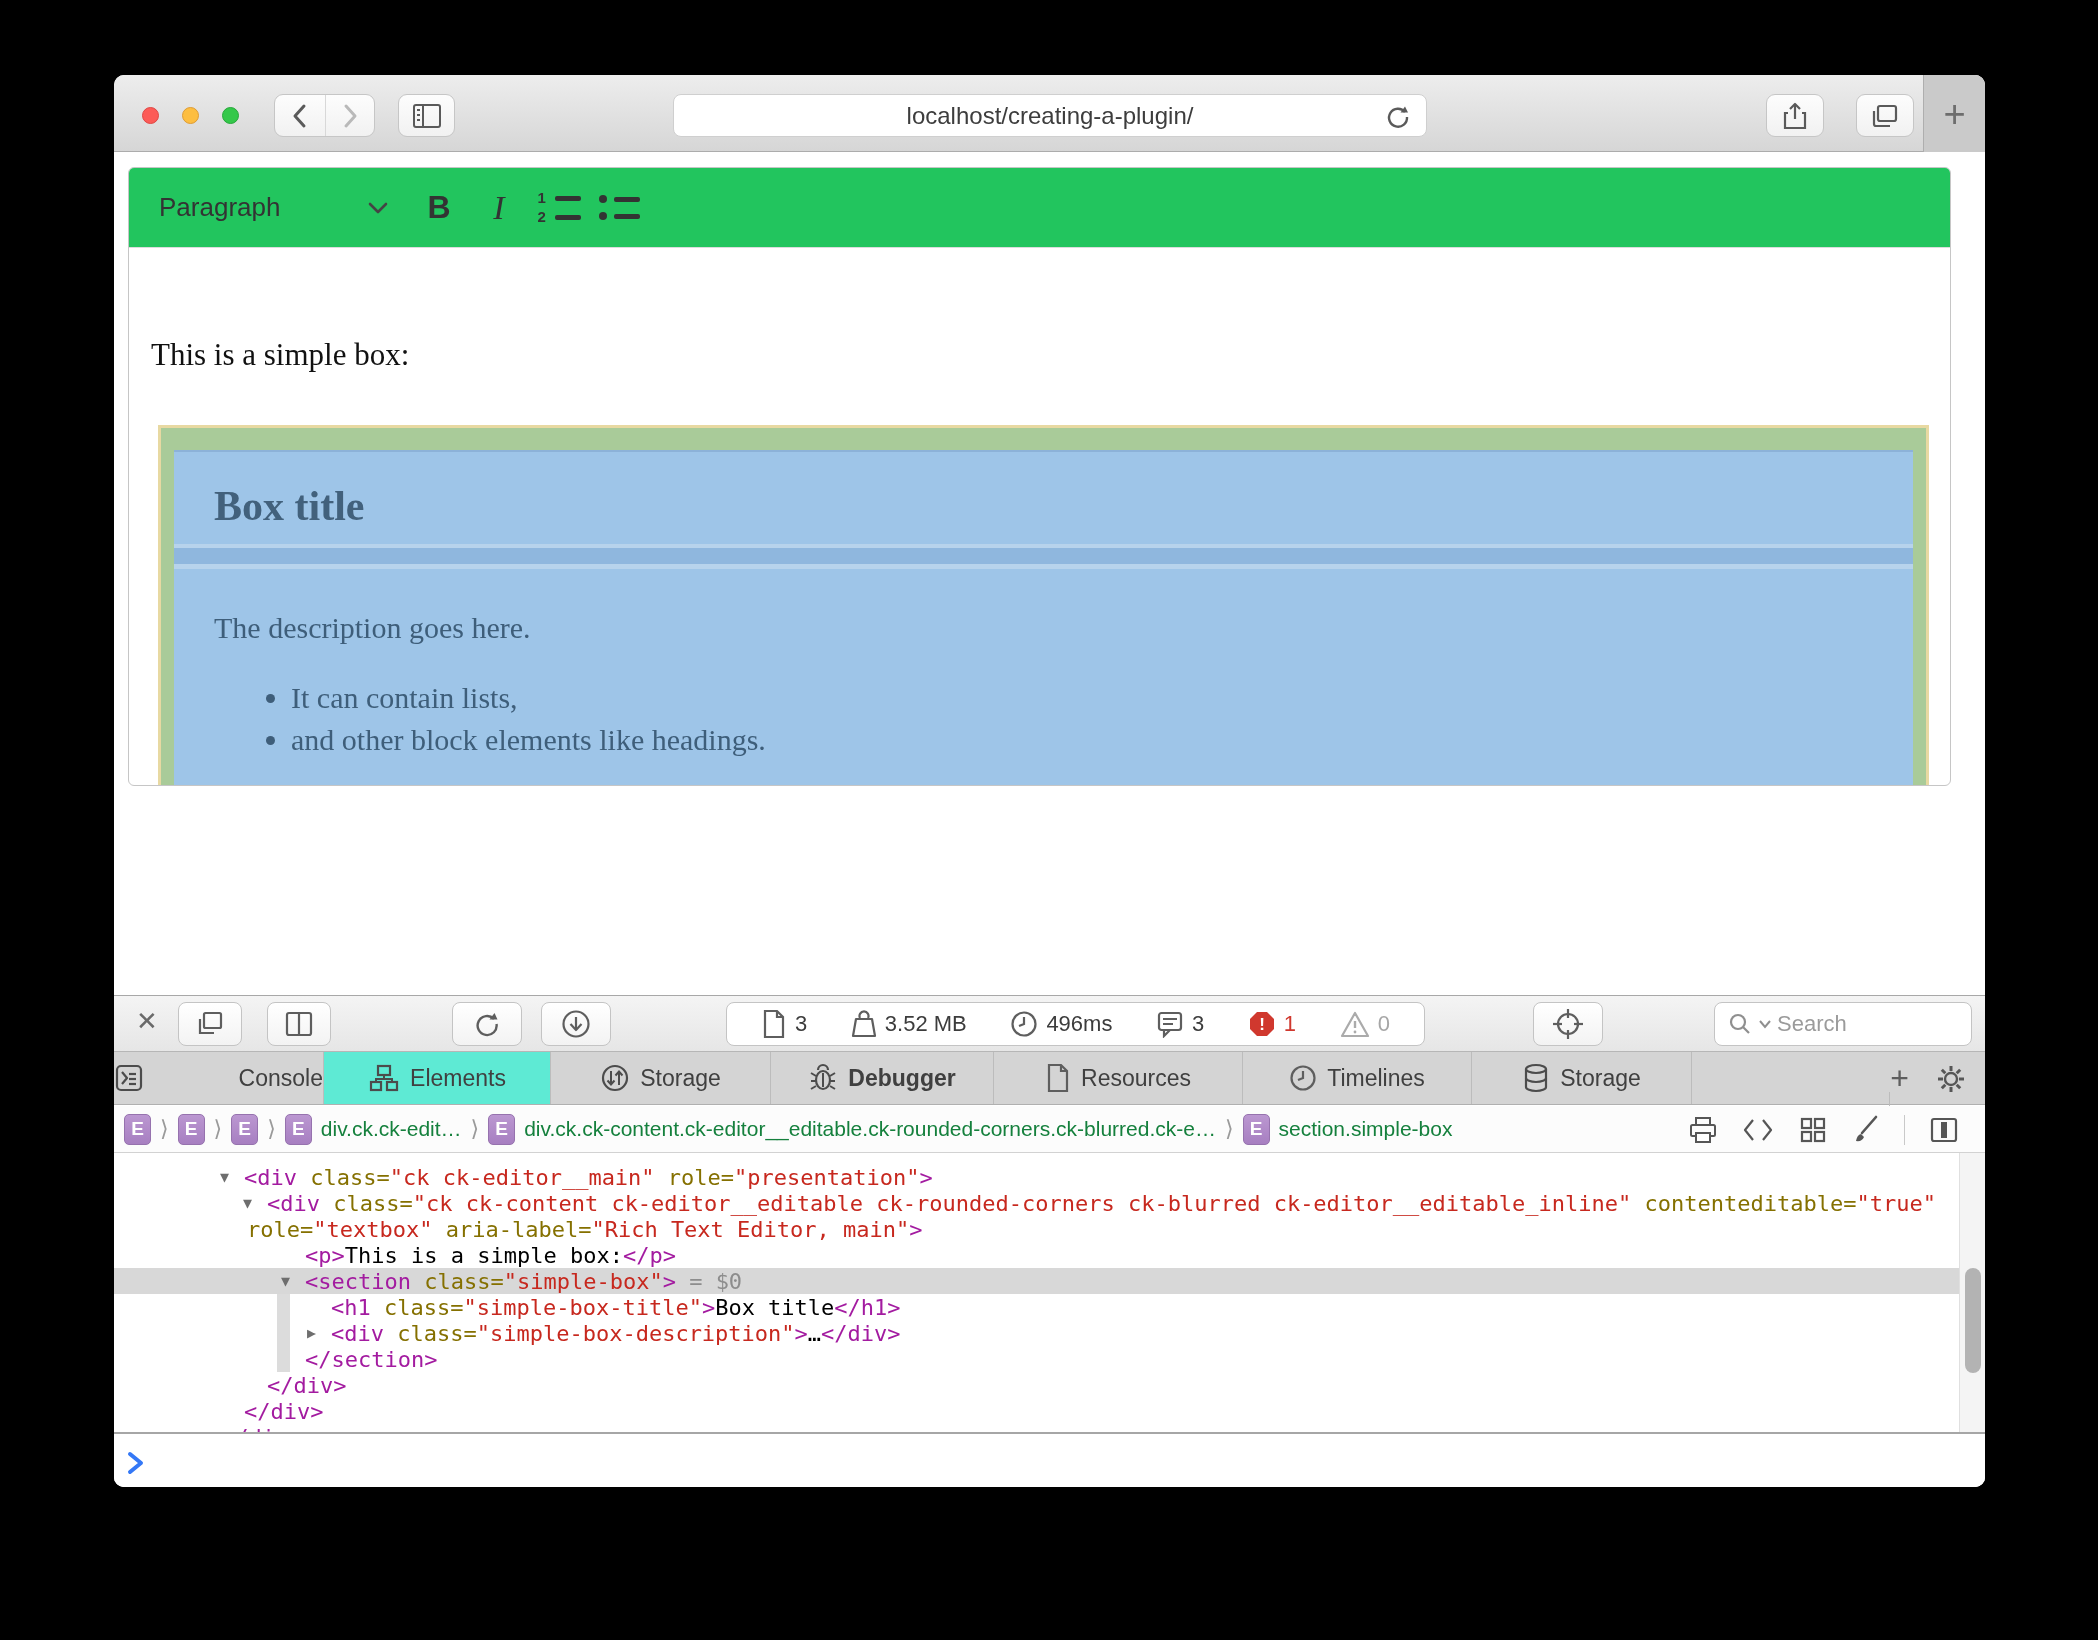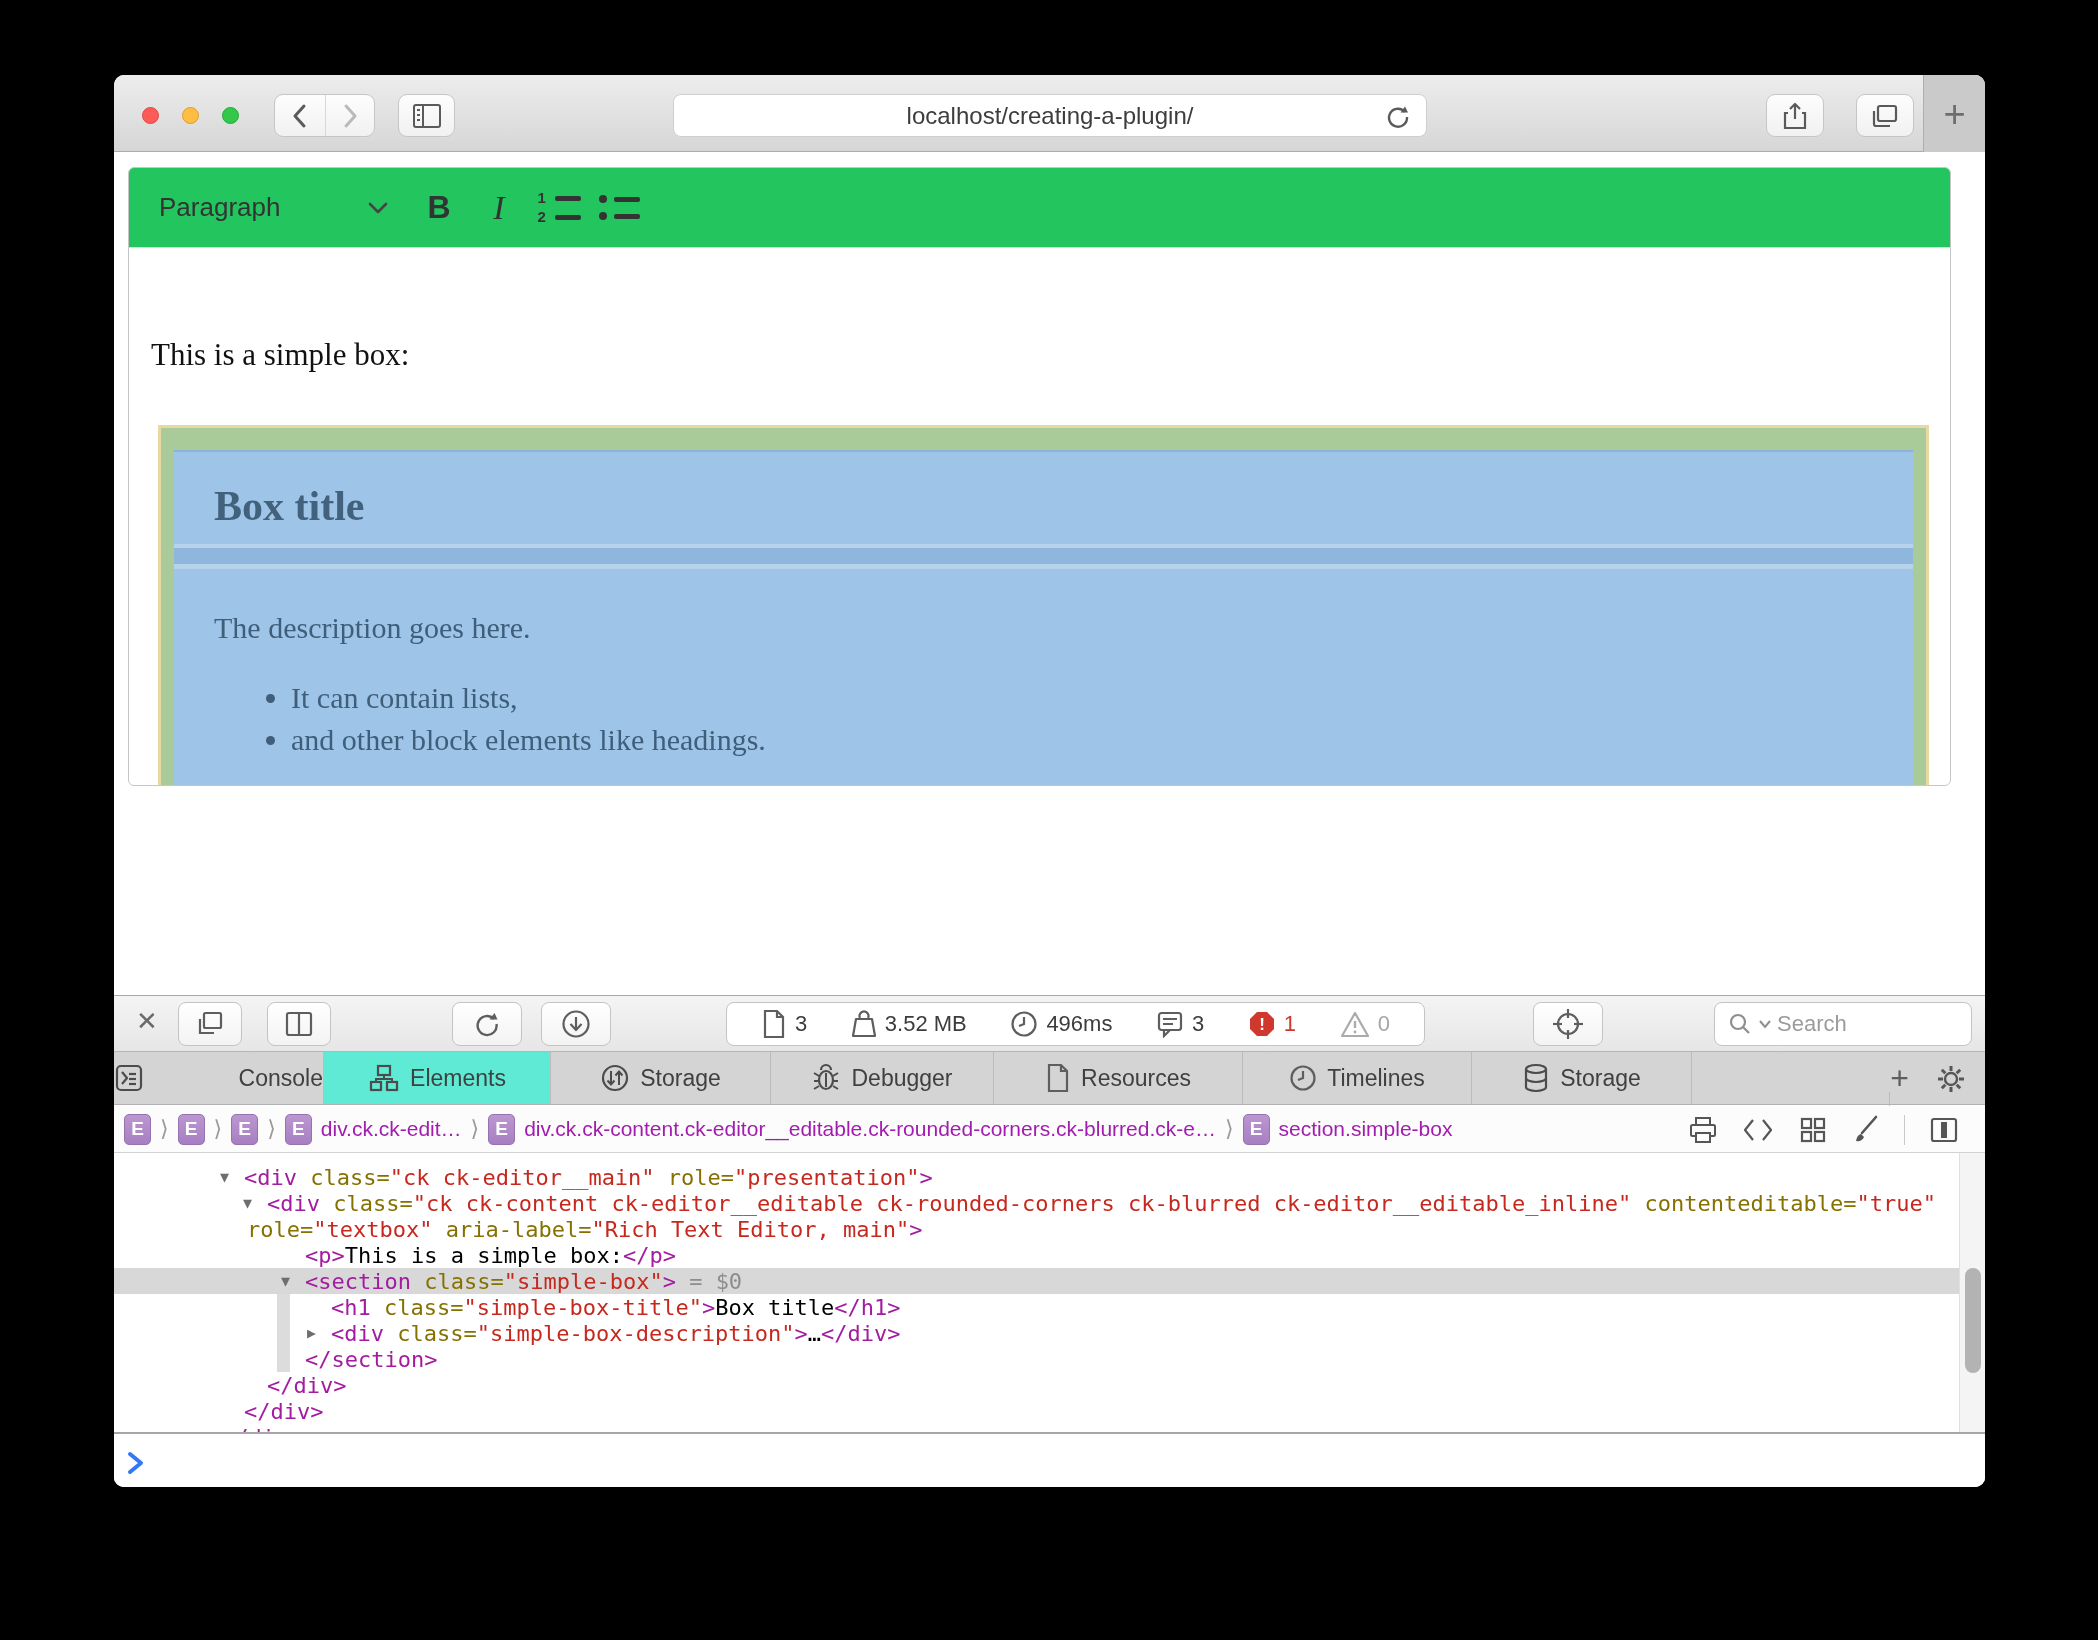--- a/index.html
+++ b/index.html
@@ -72,21 +72,21 @@
   #dt-tabs{position:absolute;left:0;top:57px;width:100%;height:53px;background:#d4d4d4;border-bottom:1px solid #b0b0b0;display:flex;}
   .dt-tab{height:100%;display:flex;align-items:center;justify-content:center;gap:10px;font-size:23px;color:#404040;border-right:1px solid #bcbcbc;flex:none;}
   .dt-tab.selected{background:#5eead4;}
   #tab-extras{position:absolute;right:0;top:57px;height:53px;display:flex;align-items:center;gap:26px;padding-right:18px;}
   #tab-add{font-size:32px;color:#5e5e5e;font-weight:300;}
   
   #dt-crumbbar{position:absolute;left:0;top:111px;width:100%;height:47px;background:#fcfcfc;border-bottom:1px solid #d2d2d2;display:flex;align-items:center;padding-left:10px;}
   .crumb{display:flex;align-items:center;gap:9px;}
   .crumb-chevron{font-size:22px;color:#9a9a9a;margin:0 9px;}
   .ebadge{width:27px;height:31px;border-radius:5px;background:linear-gradient(#bb97d1,#a77fc1);border:1px solid #9672ae;color:#fff;font-size:19px;font-weight:700;display:flex;align-items:center;justify-content:center;}
-  .crumb-text{font-size:21px;color:#a21caf;}
+  .crumb-text{font-size:21px;color:#15803d;}
   #crumb-icons{position:absolute;right:26px;top:0;height:47px;display:flex;align-items:center;gap:24px;}
   #crumb-icons .vdiv{width:1px;height:30px;background:#c9c9c9;}
   
   #dom-area{position:absolute;left:0;top:158px;width:100%;height:279px;background:#fff;overflow:hidden;}
   #dom-rows{position:absolute;left:0;top:11px;right:26px;}
   .dom-row{height:26px;display:flex;align-items:center;font-family:"DejaVu Sans Mono",monospace;font-size:22px;white-space:pre;}
   .dom-row .tri{width:24px;flex:none;color:#6e6e6e;font-size:15px;}
   .dom-row.sel{background:#d8d8d8;}
   .lvlm1{padding-left:84px;} .lvl0{padding-left:106px;} .lvlw{padding-left:109px;}
   .lvl1{padding-left:129px;} .lvl2{padding-left:167px;} .lvl3{padding-left:193px;}
@@ -389,21 +389,21 @@
             <svg width="30" height="30" viewBox="0 0 30 30">
               <circle cx="15" cy="15" r="12" fill="none" stroke="#4c4c4c" stroke-width="2.2"></circle>
               <line x1="11" y1="8" x2="11" y2="21" stroke="#4c4c4c" stroke-width="2"></line>
               <polyline points="7.5,17.5 11,21.5 14.5,17.5" fill="none" stroke="#4c4c4c" stroke-width="2"></polyline>
               <line x1="19" y1="22" x2="19" y2="9" stroke="#4c4c4c" stroke-width="2"></line>
               <polyline points="15.5,12.5 19,8.5 22.5,12.5" fill="none" stroke="#4c4c4c" stroke-width="2"></polyline>
             </svg>
           </span>
           <span>Storage</span>
         </div>
-        <div class="dt-tab" style="width: 223px;">
+        <div class="dt-tab" style="width: 223px; font-weight: bold;">
           <span class="icon">
             <svg width="30" height="30" viewBox="0 0 30 30">
               <ellipse cx="15" cy="17" rx="7" ry="9" fill="none" stroke="#4c4c4c" stroke-width="2.2"></ellipse>
               <path d="M10 7 a5 5 0 0 1 10 0" fill="none" stroke="#4c4c4c" stroke-width="2.2"></path>
               <g stroke="#4c4c4c" stroke-width="2">
                 <line x1="8" y1="13" x2="3" y2="10"></line>
                 <line x1="8" y1="18" x2="3" y2="18"></line>
                 <line x1="8" y1="23" x2="3" y2="26"></line>
                 <line x1="22" y1="13" x2="27" y2="10"></line>
                 <line x1="22" y1="18" x2="27" y2="18"></line>

